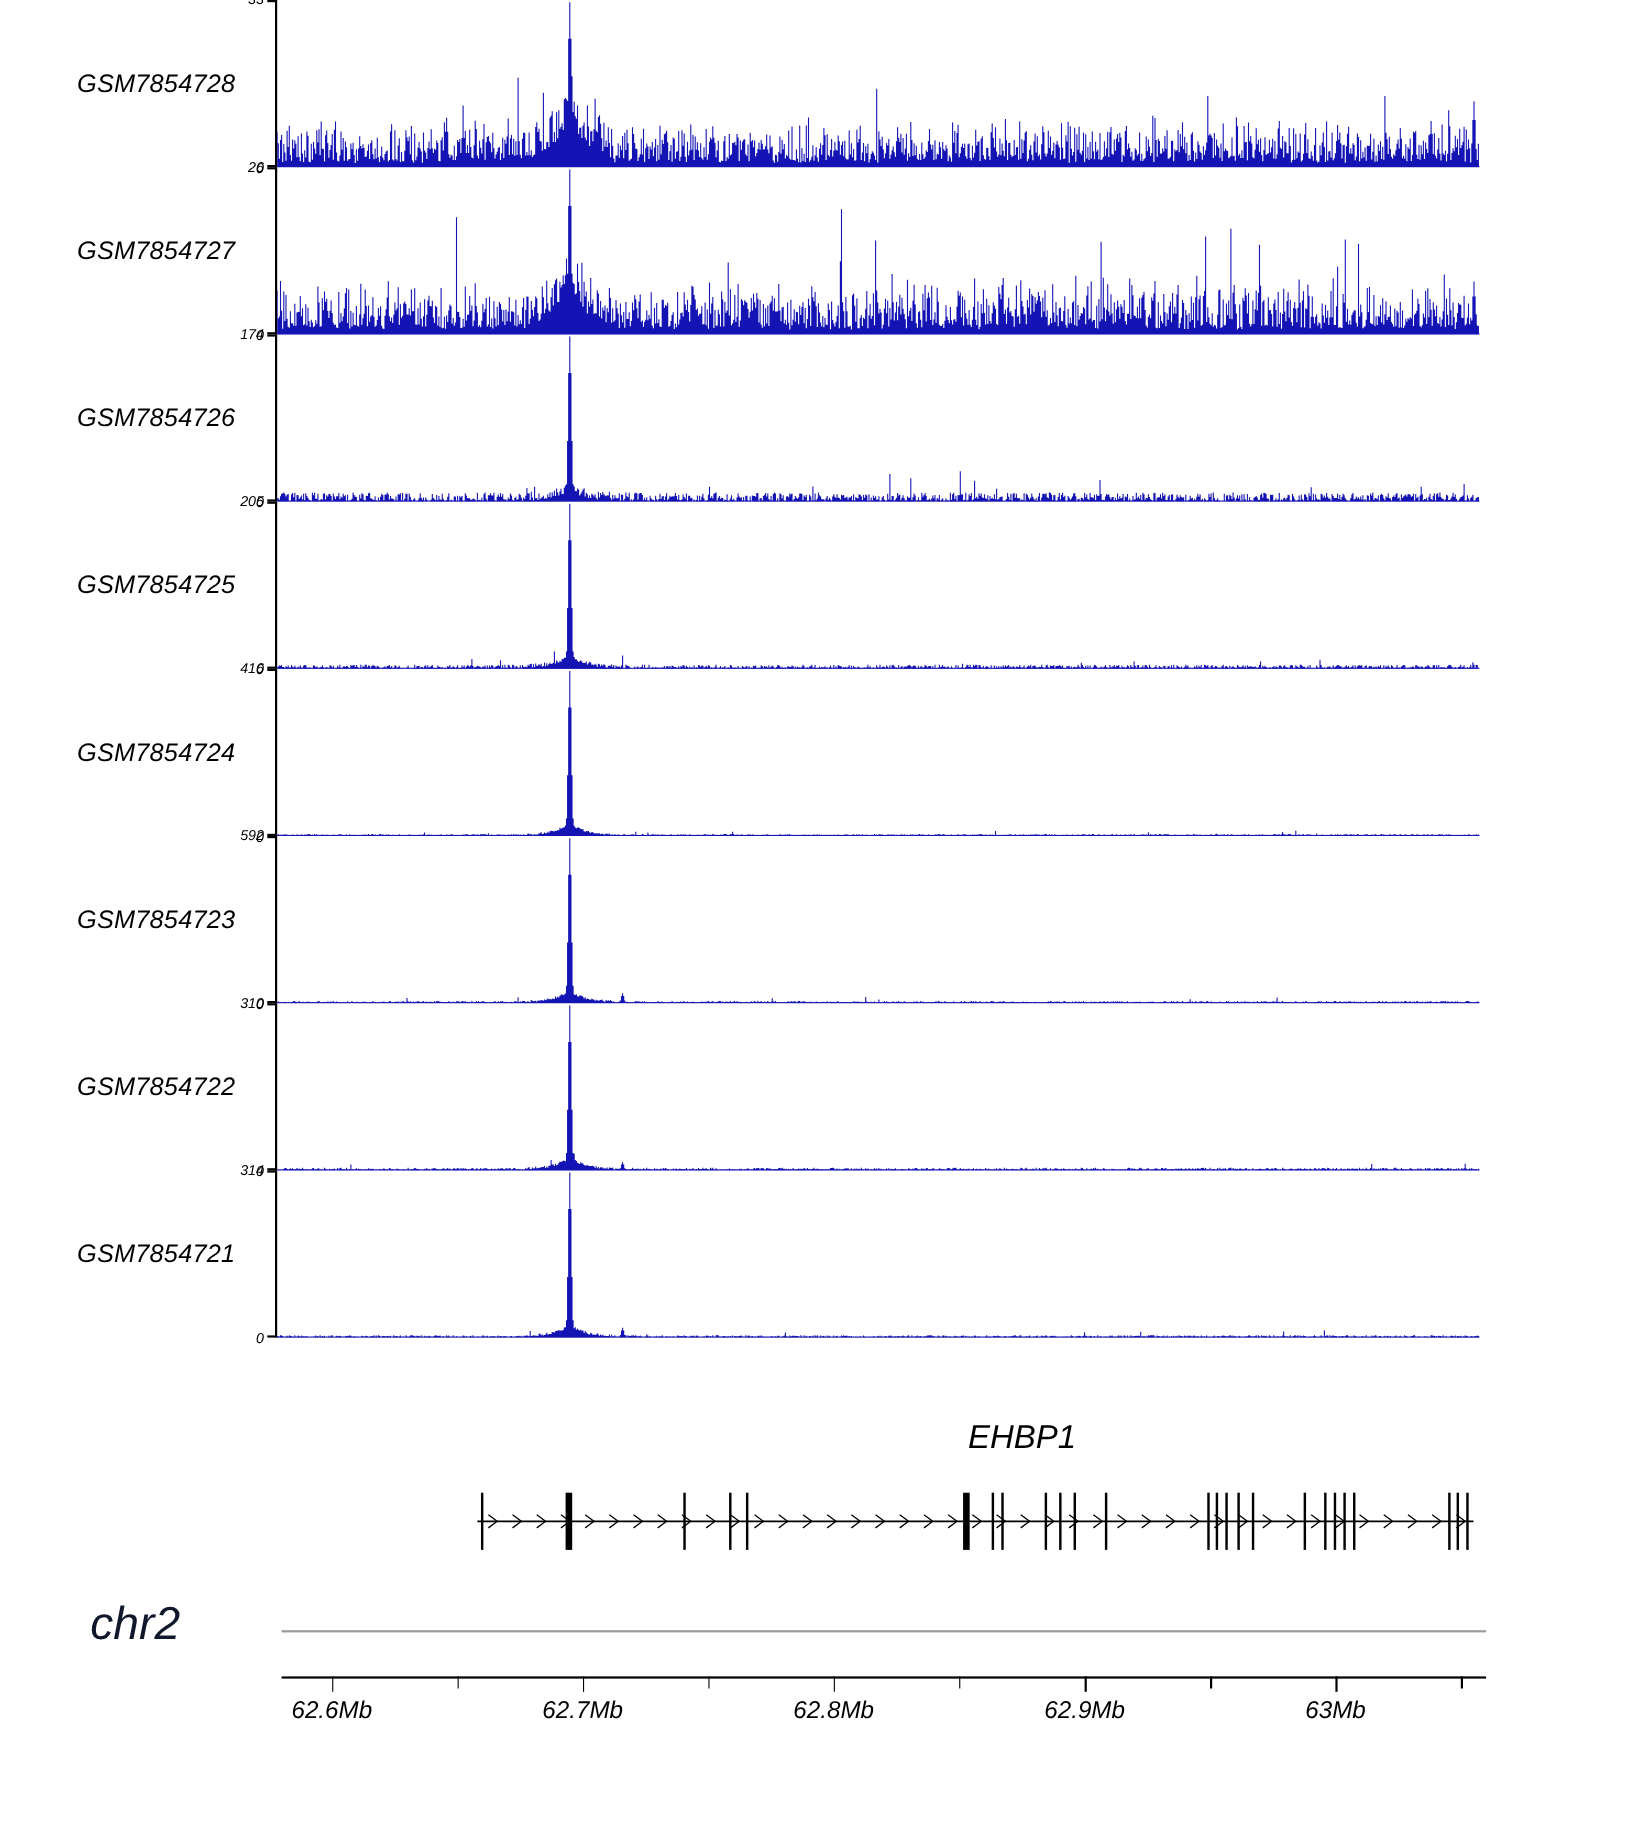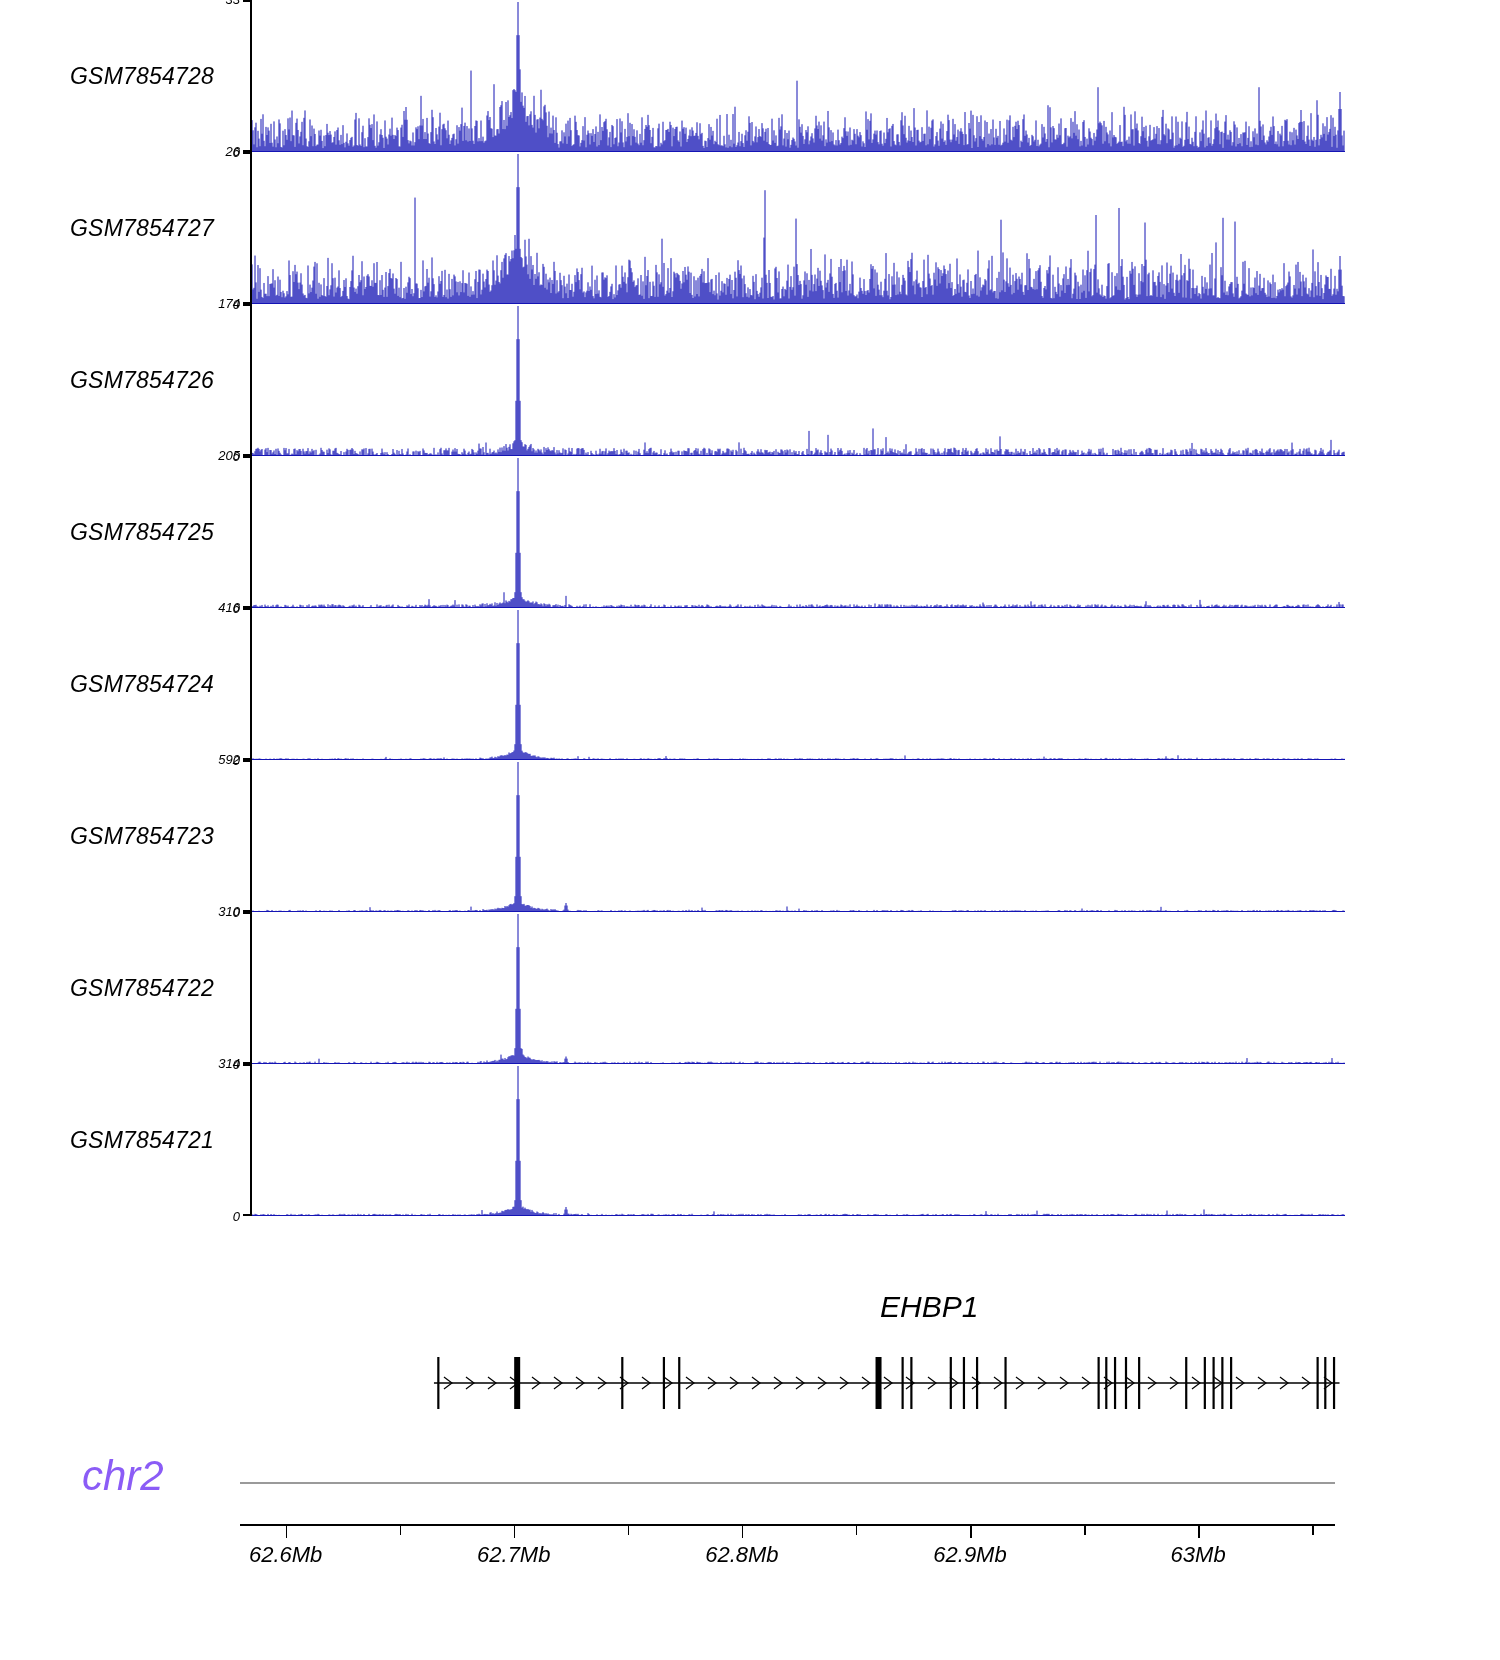--- a/index.html
+++ b/index.html
@@ -116,25 +116,25 @@
     left: 250px;
     top: 48px;
     width: 1095px;
     height: 90px;
   }
   #chrom-label {
     position: absolute;
     left: 82px;
     top: 1452px;
     font-size: 42px;
-    color: #8b5cf6;
+    color: #0f172a;
   }
   #ruler {
     position: absolute;
-    left: 240px;
+    left: 256px;
     top: 1482px;
     width: 1095px;
     height: 80px;
   }
   .ruler-top-line {
     position: absolute;
     left: 0;
     top: 0;
     width: 1095px;
     height: 1.5px;

